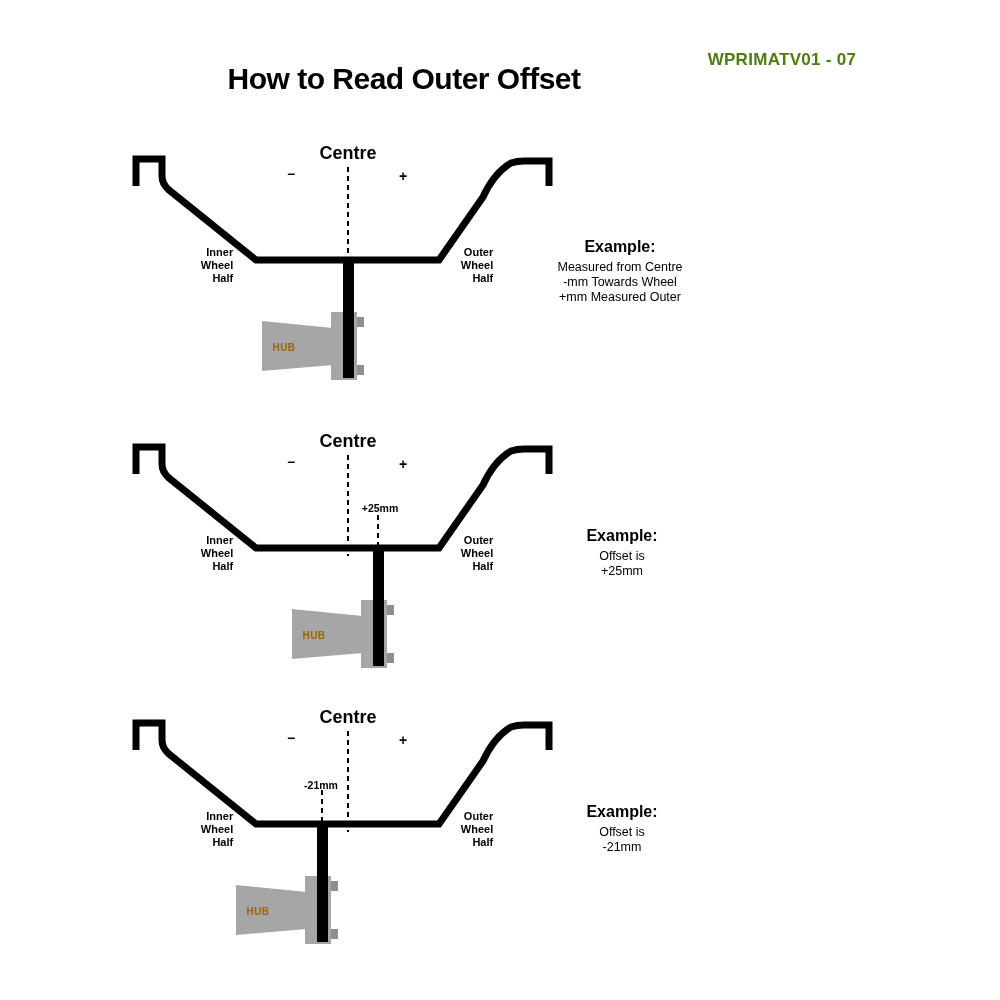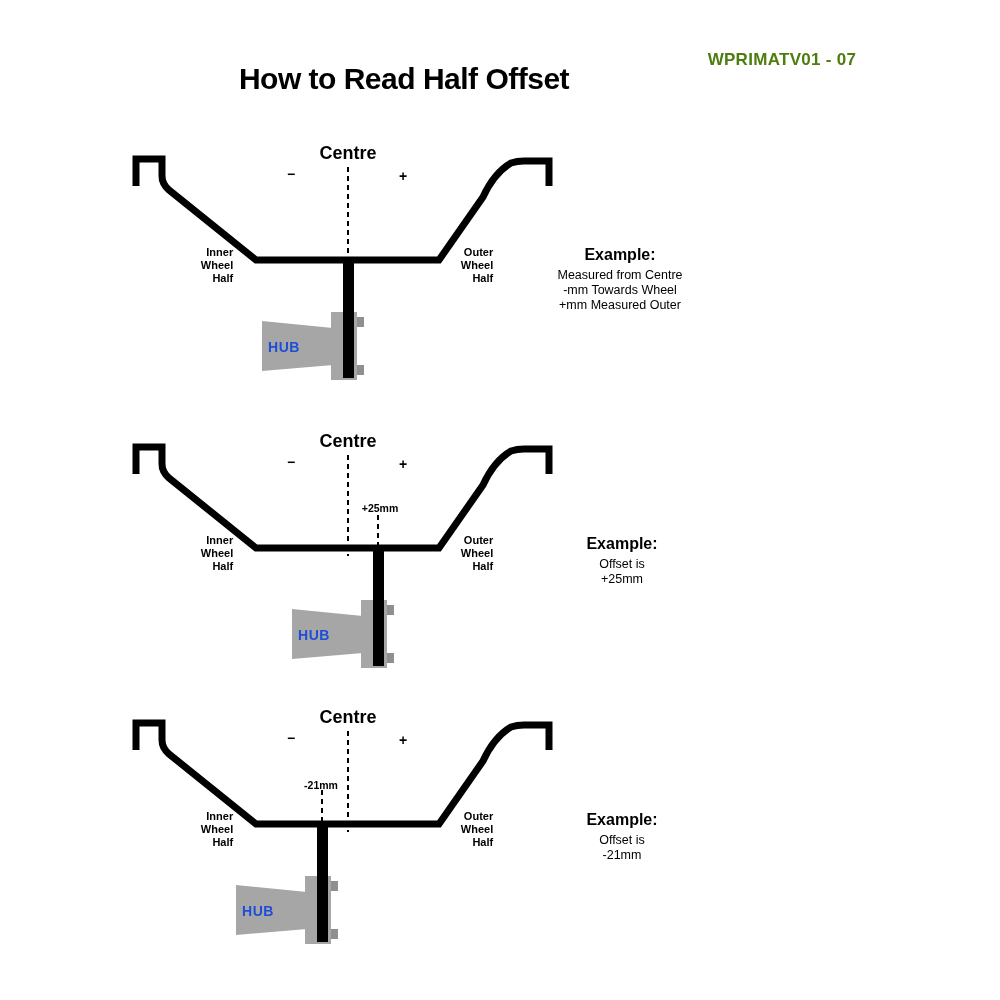--- a/index.html
+++ b/index.html
@@ -18,35 +18,35 @@
   .diagram-svg { position:absolute; }
   .wheel { fill:none; stroke:#000; stroke-width:7; stroke-miterlimit:6; }
   .dash { stroke:#000; stroke-width:2; stroke-dasharray:5 4; }
   .bar { fill:#000; }
   .hub-fill { fill:#a6a6a6; }
   .hub-tab { fill:#8f8f8f; }
   .lbl { position:absolute; transform:translate(-50%,-50%); font-weight:bold; white-space:nowrap; }
   .centre-lbl { font-size:18px; }
   .sign-lbl { font-size:14px; }
   .offset-lbl { font-size:10.5px; }
-  .hub-lbl { font-size:14px; color:#1d4ed8; letter-spacing:0.5px; }
+  .hub-lbl { font-size:10px; color:#a16207; letter-spacing:0.5px; }
   .half-lbl {
     position:absolute; transform:translateX(-50%); text-align:right;
     font-size:11px; font-weight:bold; line-height:13px; white-space:nowrap;
   }
-  .example { position:absolute; transform:translateX(-50%); text-align:center; white-space:nowrap;margin-top:8px; }
+  .example { position:absolute; transform:translateX(-50%); text-align:center; white-space:nowrap; }
   .example-heading { font-size:16px; font-weight:bold; line-height:20px; margin-bottom:3px; }
   .example-line { font-size:12.5px; font-weight:normal; line-height:15px; }
 </style>
 </head>
 <body>
 
 <div class="canvas">
 
-  <div class="title">How to Read Half Offset</div>
+  <div class="title">How to Read Outer Offset</div>
   <div class="part-number">WPRIMATV01 - 07</div>
 
   <div>
     <svg class="diagram-svg" style="left:120px; top:140px;" width="460" height="260" viewBox="0 0 460 260">
       <line class="dash" x1="228" y1="27" x2="228" y2="128"></line>
       <path class="wheel" d="M16,46 L16,19 L42,19 L42,36 Q42,44 49,50 L136,120 L319,120 L363,57 Q374,33 391,23 Q397,21 404,21 L429,21 L429,46"></path>
       <g>
         <polygon class="hub-fill" points="142,181 213,188 213,225 142,231"></polygon>
         <rect class="hub-fill" x="211" y="172" width="26" height="68"></rect>
         <rect class="hub-tab" x="237" y="177" width="7" height="10"></rect>

